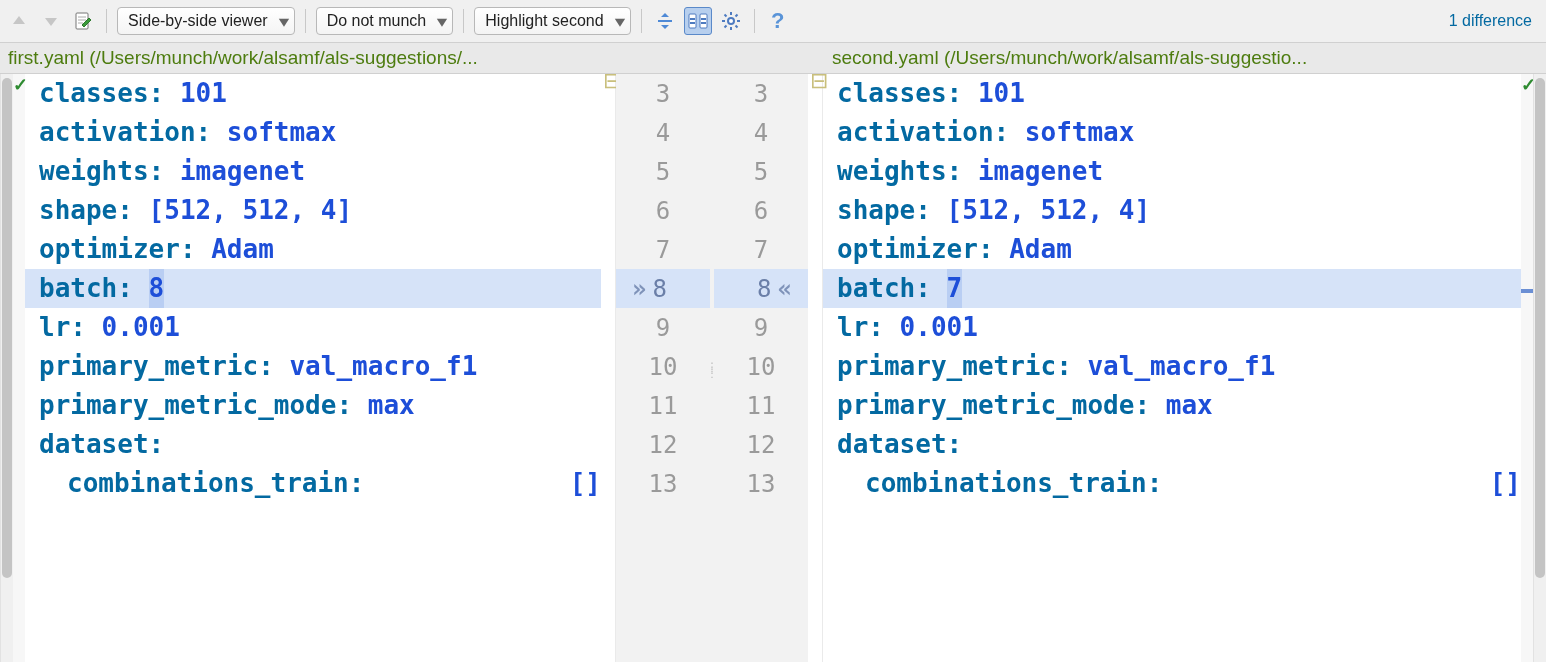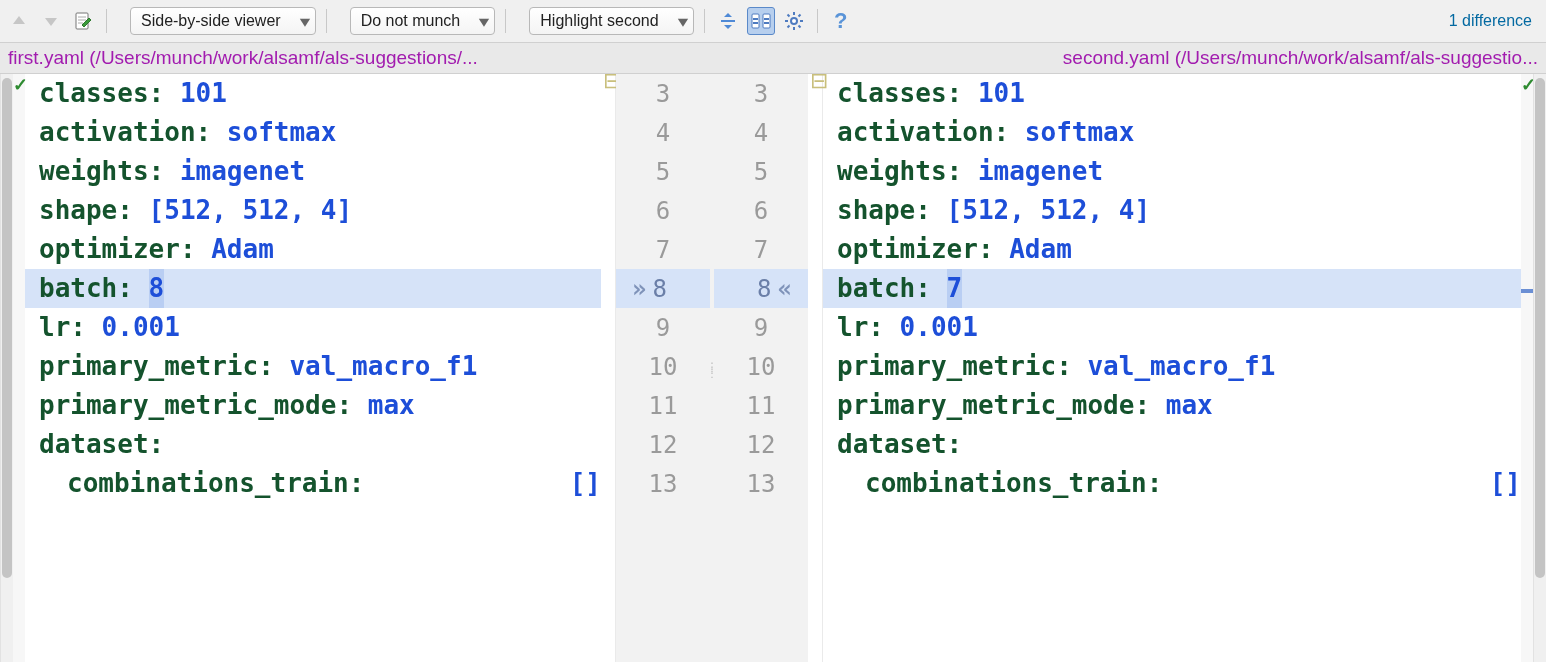--- a/index.html
+++ b/index.html
@@ -40,24 +40,23 @@
     margin: 0 4px;
   }
   .dropdown {
     height: 26px;
     border: 1px solid #b8b8b8;
     border-radius: 4px;
     background: linear-gradient(#ffffff,#f4f4f4);
     display: flex;
     align-items: center;
     padding: 0 6px 0 10px;
-    gap: 20px;
+    gap: 12px;
     font-size: 16px;
     color: #222;
-    margin-left: 13px;
   }
   .dropdown .chev { color:#666; transform: scaleX(1.3);}
   .icon-selected {
     background: #b7cfee;
     border: 1px solid #5a89c9;
     border-radius: 3px;
   }
   .status {
     margin-left: auto;
     font-size: 16px;
@@ -66,31 +65,31 @@
   }
 
   
   .file-headers {
     height: 30px;
     display: flex;
     background: #e9e9e9;
     border-top: 1px solid #d0d0d0;
     border-bottom: 1px solid #d0d0d0;
     font-size: 19px;
-    color: #a21caf;
+    color: #4d7c0f;
   }
   .file-header {
     display:flex;
     align-items:center;
     padding: 0 8px;
     white-space: nowrap;
     overflow: hidden;
   }
   .fh-left { width: 808px; }
-  .fh-right { flex:1;justify-content:flex-end; }
+  .fh-right { flex:1; }
 
   
   .diff-body {
     display: flex;
     height: 592px;
     background: #fff;
   }
   .pane {
     position: relative;
     display: flex;
@@ -98,21 +97,21 @@
   }
   .left-pane  { width: 616px; }
   .gutter-col { width: 192px; background:#f2f2f2; display:flex; }
   .right-pane { flex:1; }
 
   .gutter-sub { width:96px; }
 
   .code-col { flex:1; font-family: Menlo, Consolas, monospace; font-size:26px; line-height:39px; }
   .code-row { height:39px; display:flex; align-items:center; padding-left:14px; white-space:pre; }
   .code-row.indent { padding-left: 42px; justify-content: space-between; }
-  .yaml-key { color:#14532d; font-weight:bold; }
+  .yaml-key { color:#0369a1; font-weight:bold; }
   .yaml-val { color:#1d4ed8; font-weight:bold;}
   .diff-hl  { background:#d6e3f8; }
   .inline-hl { background:#b9cef3; }
 
   .gutter-row { height:39px; display:flex; align-items:center; justify-content:center; color:#9a9a9a; font-family: Menlo, Consolas, monospace; font-size:24px; font-weight:500;}
   .gutter-row.diff { background:#d6e3f8; color:#6b7fa8;}
   .gutter-row .arrow { color:#7f93b9; font-weight:bold; margin:0 6px;}
 
   
   .scrollbar {

